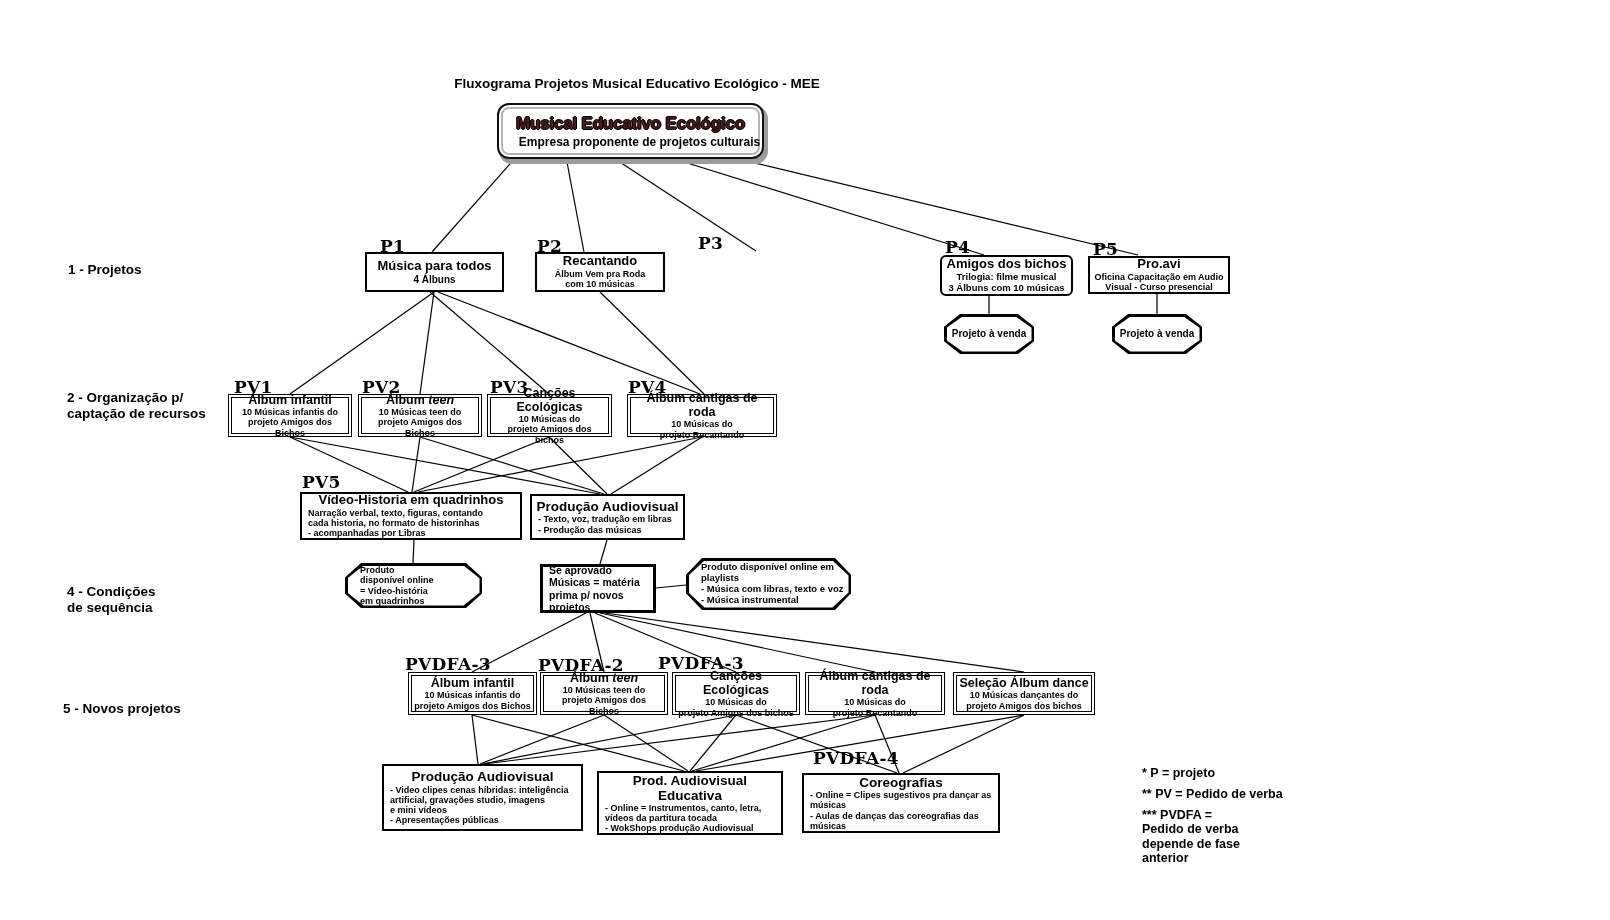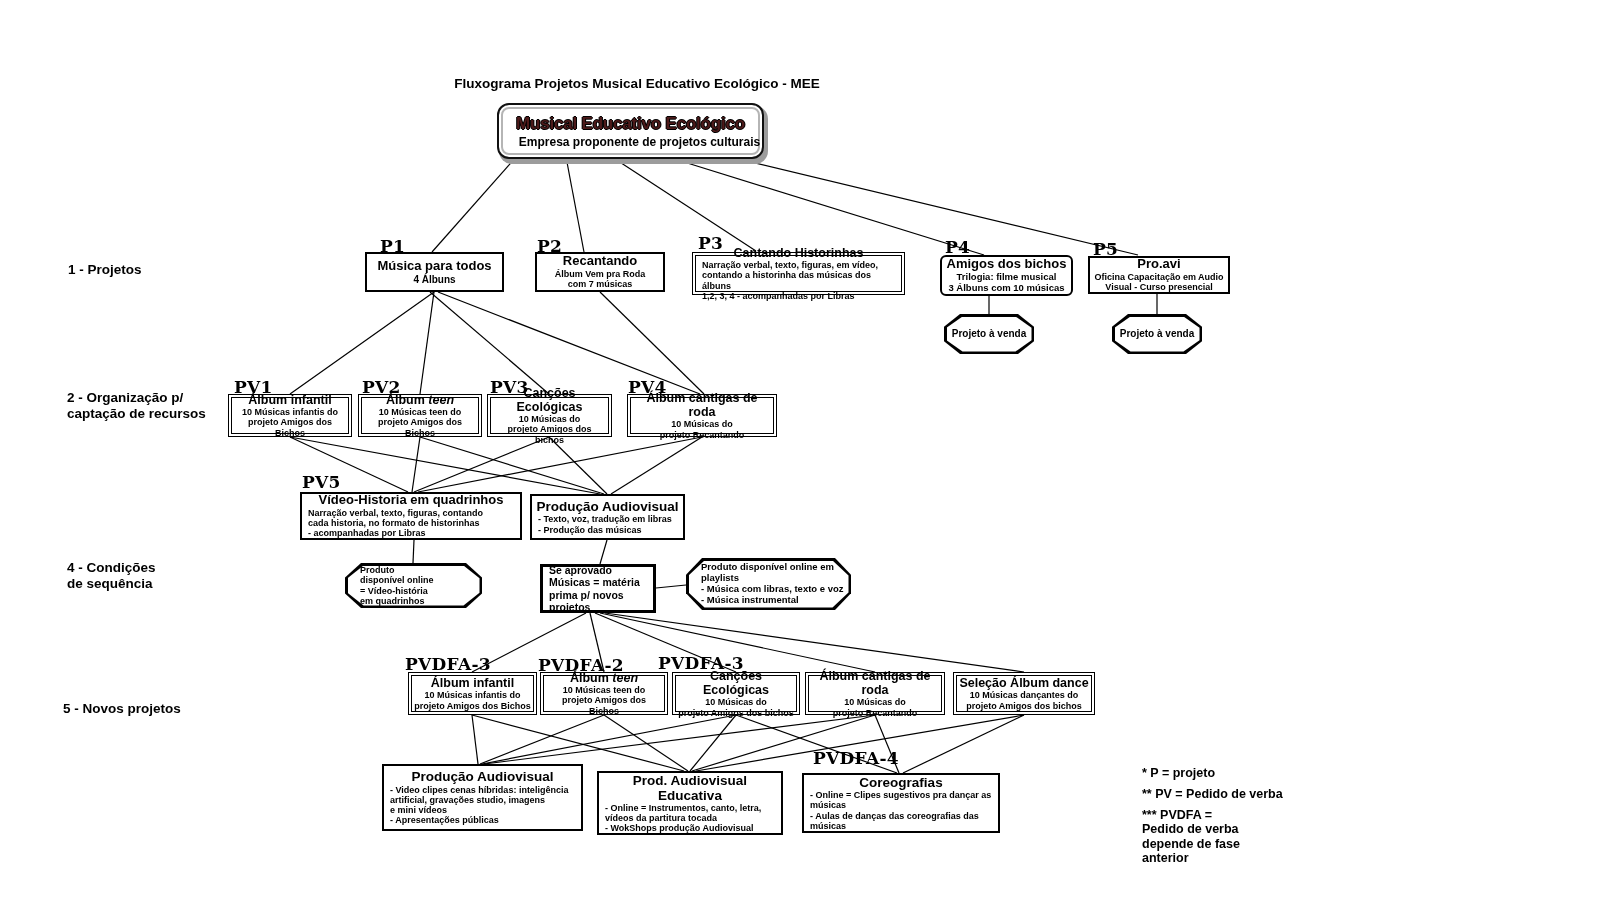--- a/index.html
+++ b/index.html
@@ -102,44 +102,38 @@
   <div class="page-title">Fluxograma Projetos Musical Educativo Ecológico - MEE</div>
 
   <div class="header-box">
     <div class="header-title">Musical Educativo Ecológico</div>
     <div class="header-sub">Empresa proponente de projetos culturais</div>
   </div>
 
   <div class="sec-label" style="left:68px;top:262px">1 - Projetos</div>
   <div class="sec-label" style="left:67px;top:390px">2 -  Organização p/
 captação de recursos</div>
-  <div class="sec-label" style="left:67px;top:560px">4 - Condições
+  <div class="sec-label" style="left:67px;top:584px">4 - Condições
 de sequência</div>
   <div class="sec-label" style="left:63px;top:701px">5 - Novos projetos</div>
 
   <div class="node-label" style="left:380px;top:236px">P1</div>
   <div class="box" style="left:365px;top:252px;width:139px;height:40px">
     <div class="t">Música para todos</div>
     <div class="s c" style="font-size:10px">4 Álbuns</div>
   </div>
 
   <div class="node-label" style="left:537px;top:236px">P2</div>
   <div class="box" style="left:535px;top:252px;width:130px;height:40px">
     <div class="t">Recantando</div>
     <div class="s c">Álbum Vem pra Roda
-com 7 músicas</div>
+com 10 músicas</div>
   </div>
 
   <div class="node-label" style="left:698px;top:233px">P3</div>
-  <div class="box dbl" style="left:692px;top:252px;width:213px;height:43px">
-    <div class="t" style="font-size:12.5px">Cantando Historinhas</div>
-    <div class="s l">Narração verbal, texto, figuras, em vídeo,
-contando a historinha das músicas dos álbuns
-1,2, 3, 4 - acompanhadas por Libras</div>
-  </div>
 
   <div class="node-label" style="left:945px;top:237px">P4</div>
   <div class="box rounded" style="left:940px;top:255px;width:133px;height:41px">
     <div class="t">Amigos dos bichos</div>
     <div class="s c" style="font-size:9.5px">Trilogia: filme musical
 3 Álbuns com 10 músicas</div>
   </div>
 
   <div class="node-label" style="left:1093px;top:239px">P5</div>
   <div class="box" style="left:1088px;top:256px;width:142px;height:38px">

